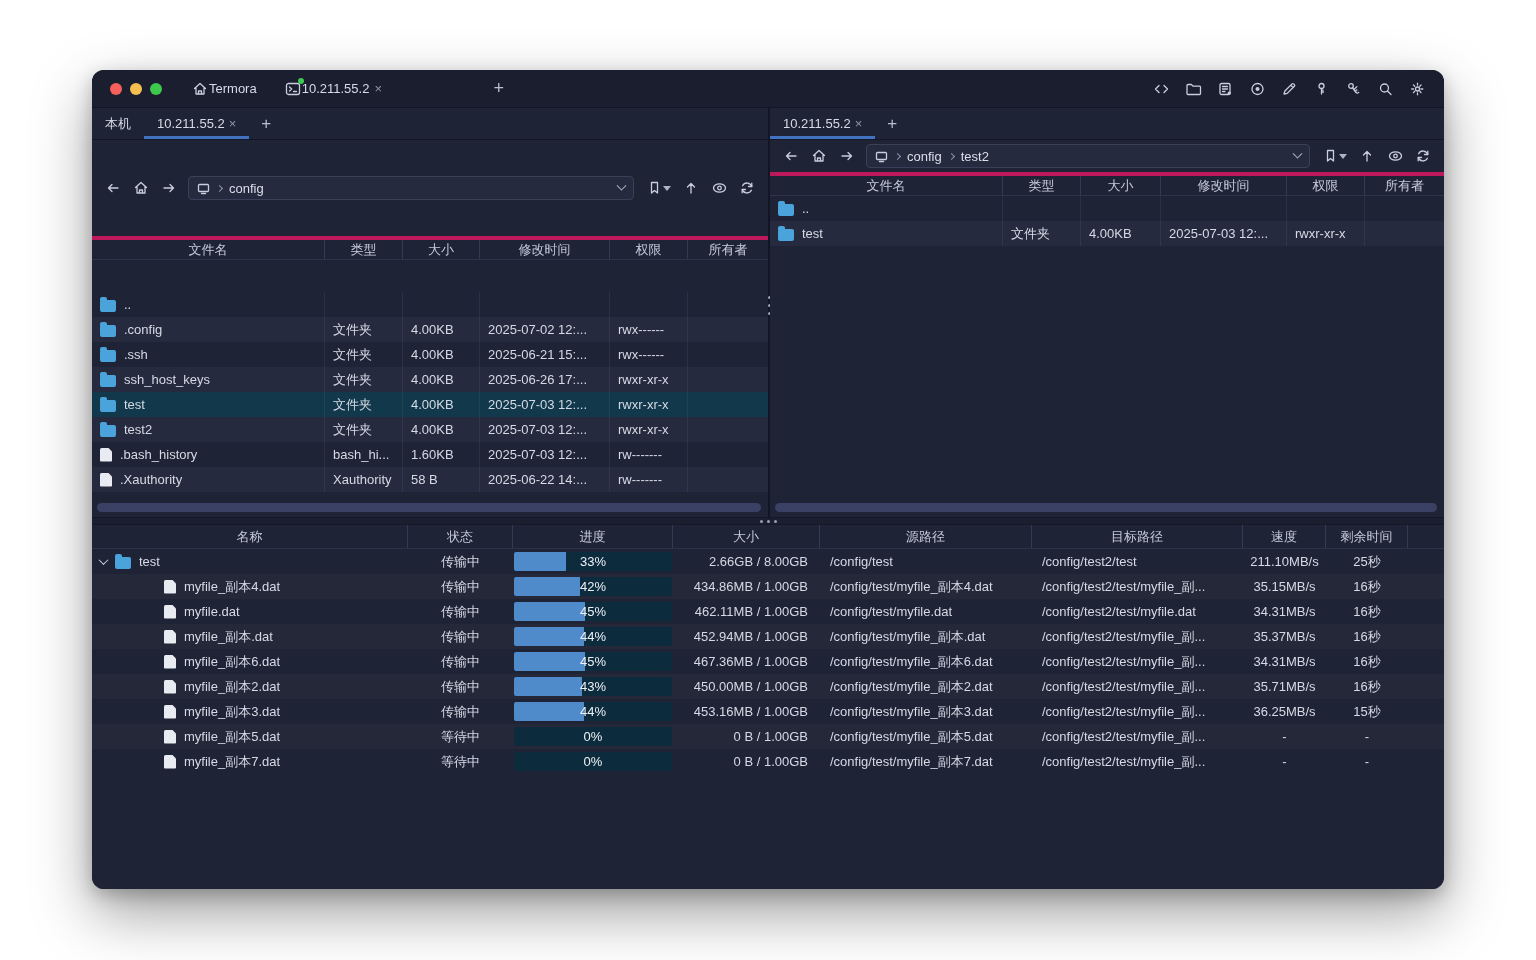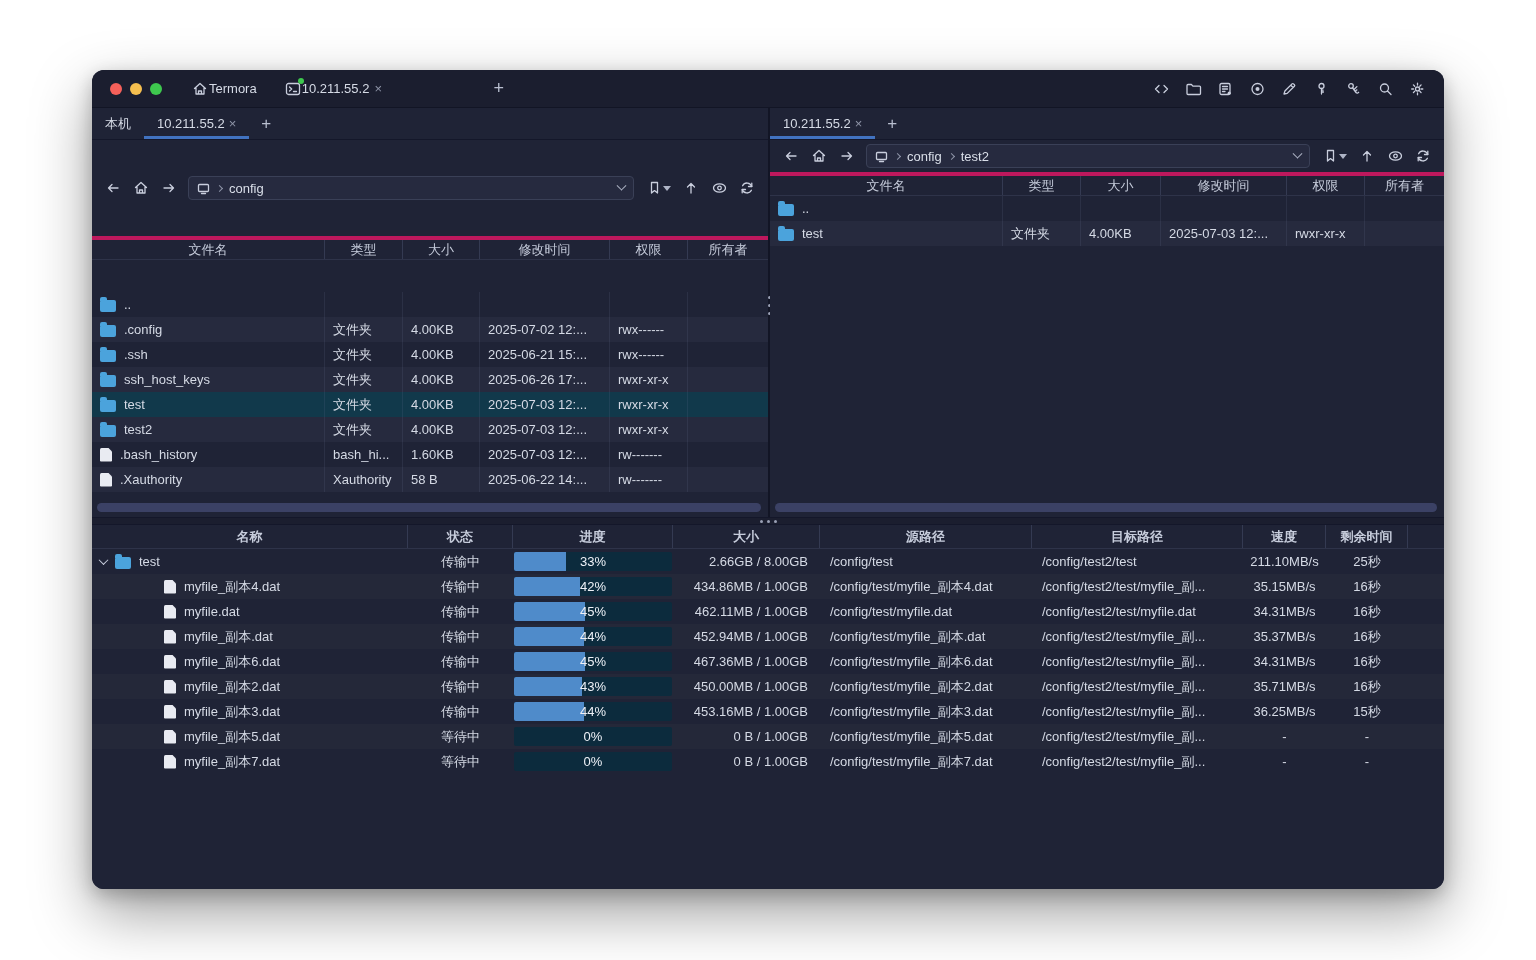--- a/index.html
+++ b/index.html
@@ -68,21 +68,21 @@
 
   
   .hsplitter { height:8px; background:#1b1e2f; border-top:1px solid #14172a; border-bottom:1px solid #14172a;
                display:flex; align-items:center; justify-content:center; flex:none; }
   .grip-h { display:flex; gap:4px; }
   .grip-h i { width:3px; height:3px; border-radius:50%; background:#9aa0b5; }
 
   
   .transfer { flex:1; display:flex; flex-direction:column; background:#1f2336; }
   .theader { height:24px; display:grid; grid-template-columns:var(--tcols); font-size:13px; color:#c6ccdb; border-bottom:1px solid #2e3349; flex:none; }
-  .th { display:flex; align-items:center; justify-content:center; border-right:1px solid #343a52; white-space:nowrap; overflow:hidden;font-weight:bold; }
+  .th { display:flex; align-items:center; justify-content:center; border-right:1px solid #343a52; white-space:nowrap; overflow:hidden; }
   .th.filler { border-right:none; }
   .trow { height:25px; display:grid; grid-template-columns:var(--tcols); font-size:13px; color:#d5dae5; }
   .trow.odd { background:#242839; }
   .tc { display:flex; align-items:center; overflow:hidden; white-space:nowrap; }
   .tc.name { gap:8px; padding-left:8px; }
   .trow.child .tc.name { padding-left:72px; }
   .tc.status { justify-content:center;font-family:Liberation Serif, serif; }
   .tc.prog { padding:3px 1px;text-decoration:underline; }
   .track { position:relative; flex:1; height:100%; background:#0c2b3d; border-radius:2px; overflow:hidden; }
   .fill { height:100%; background:#4f8bca; }

